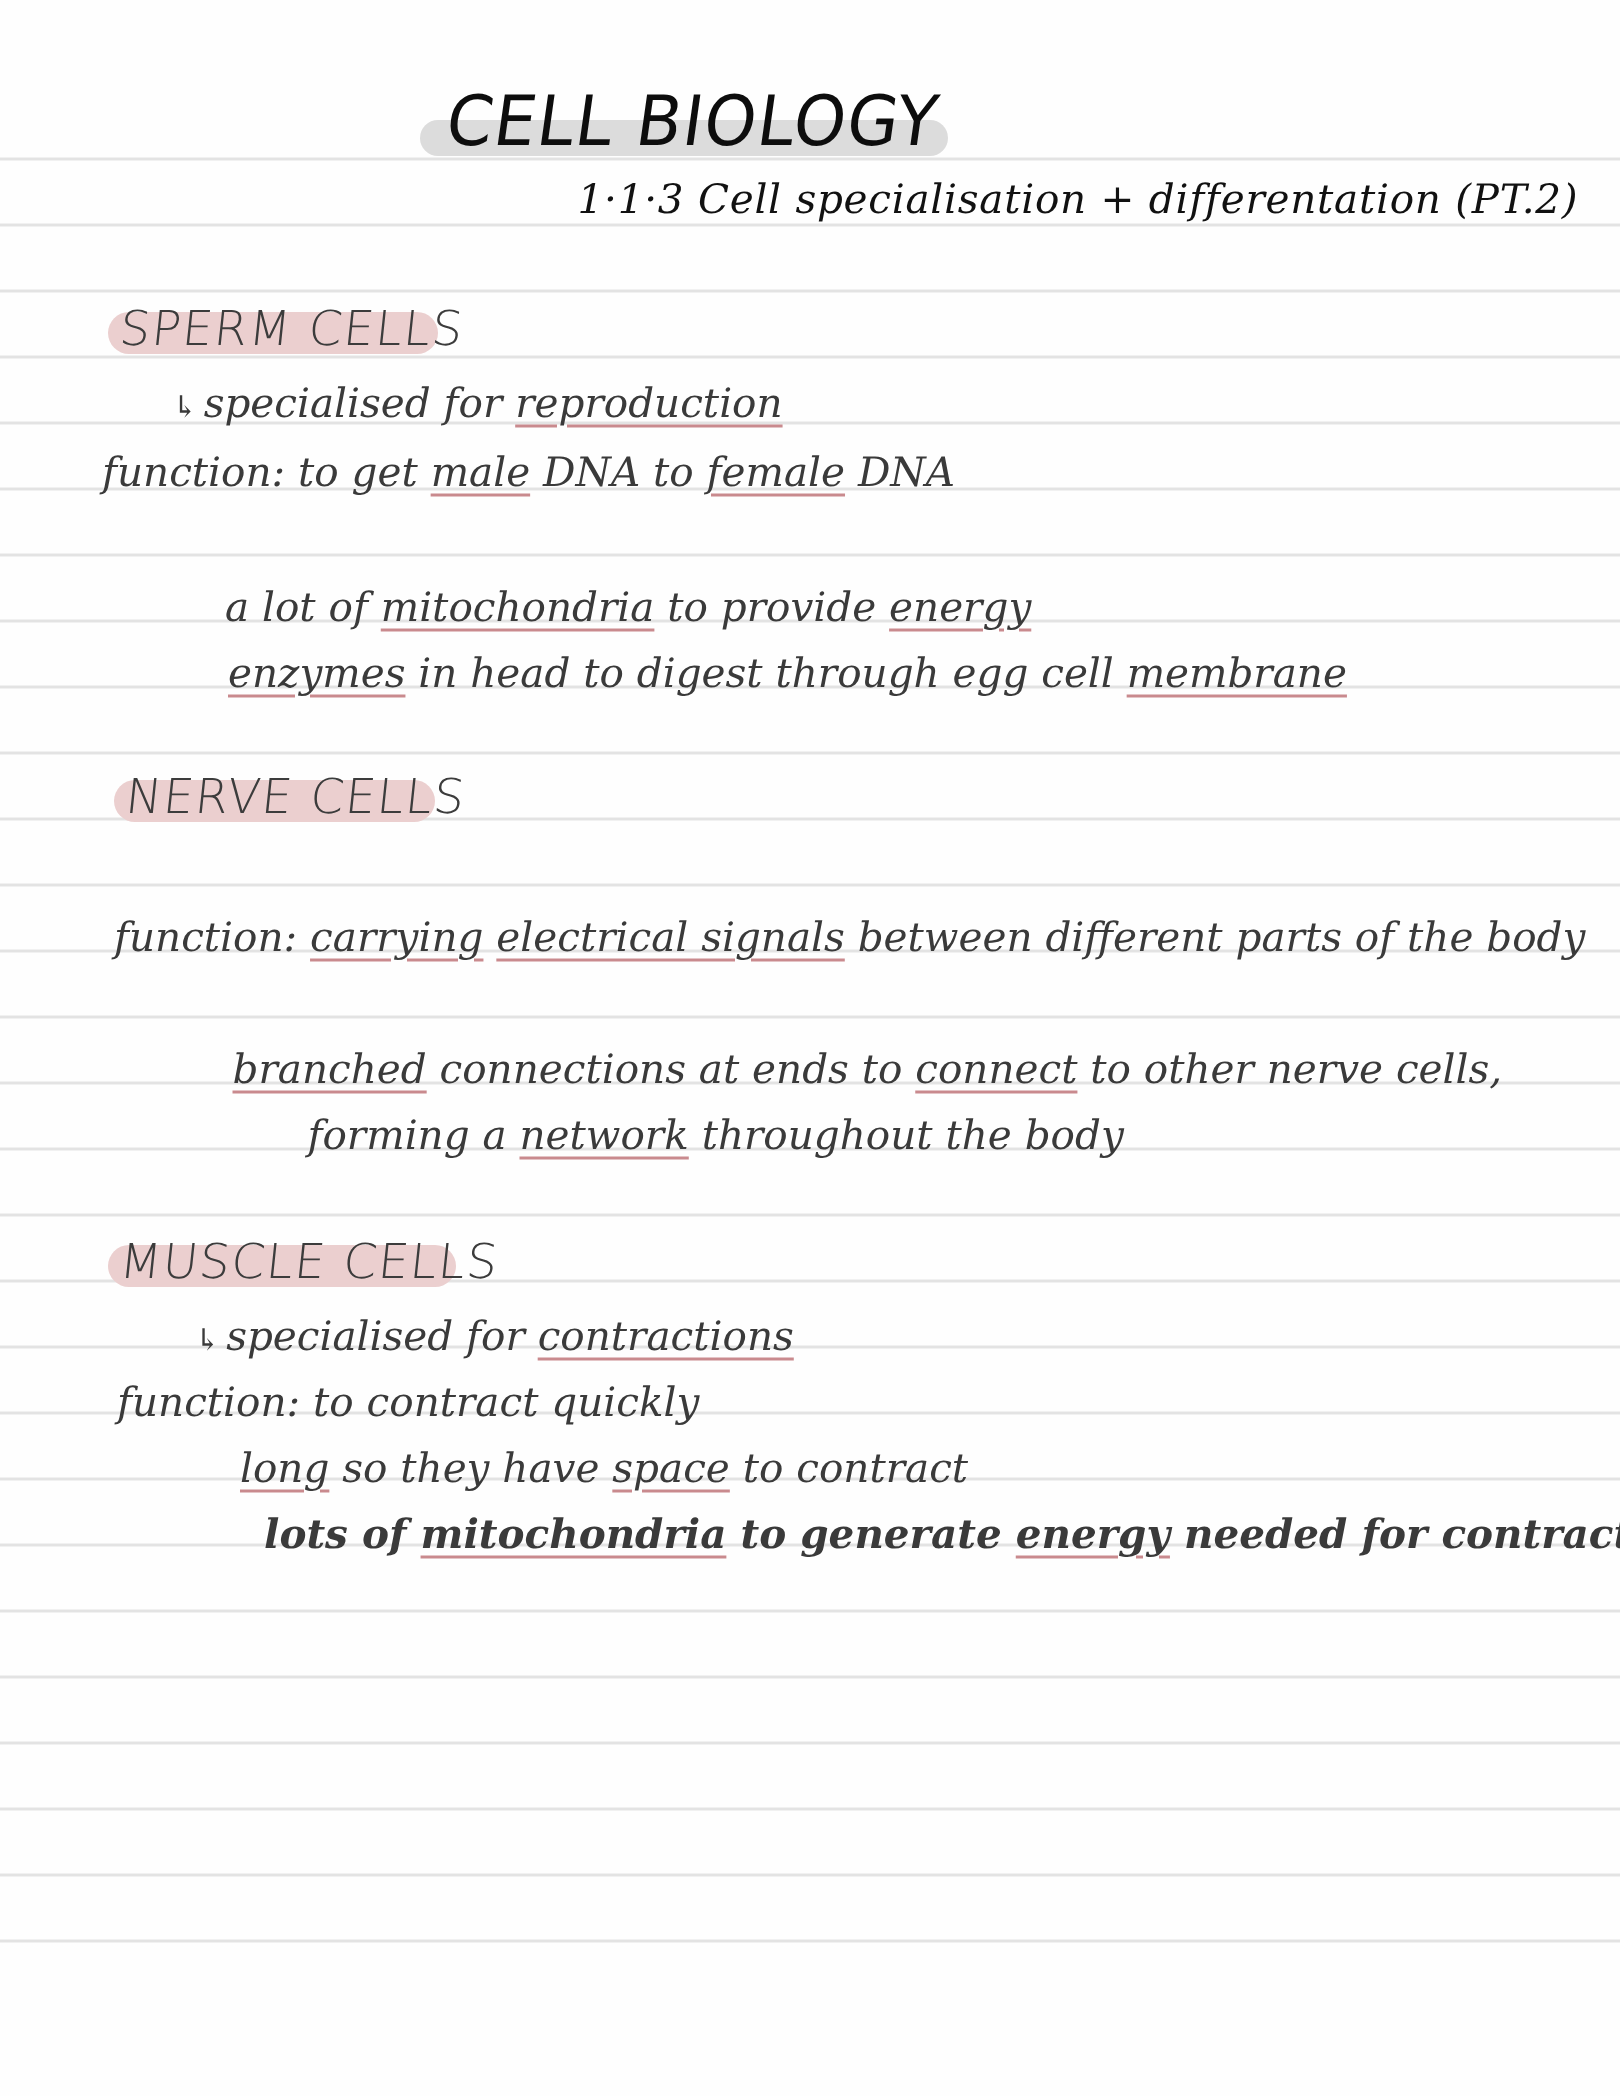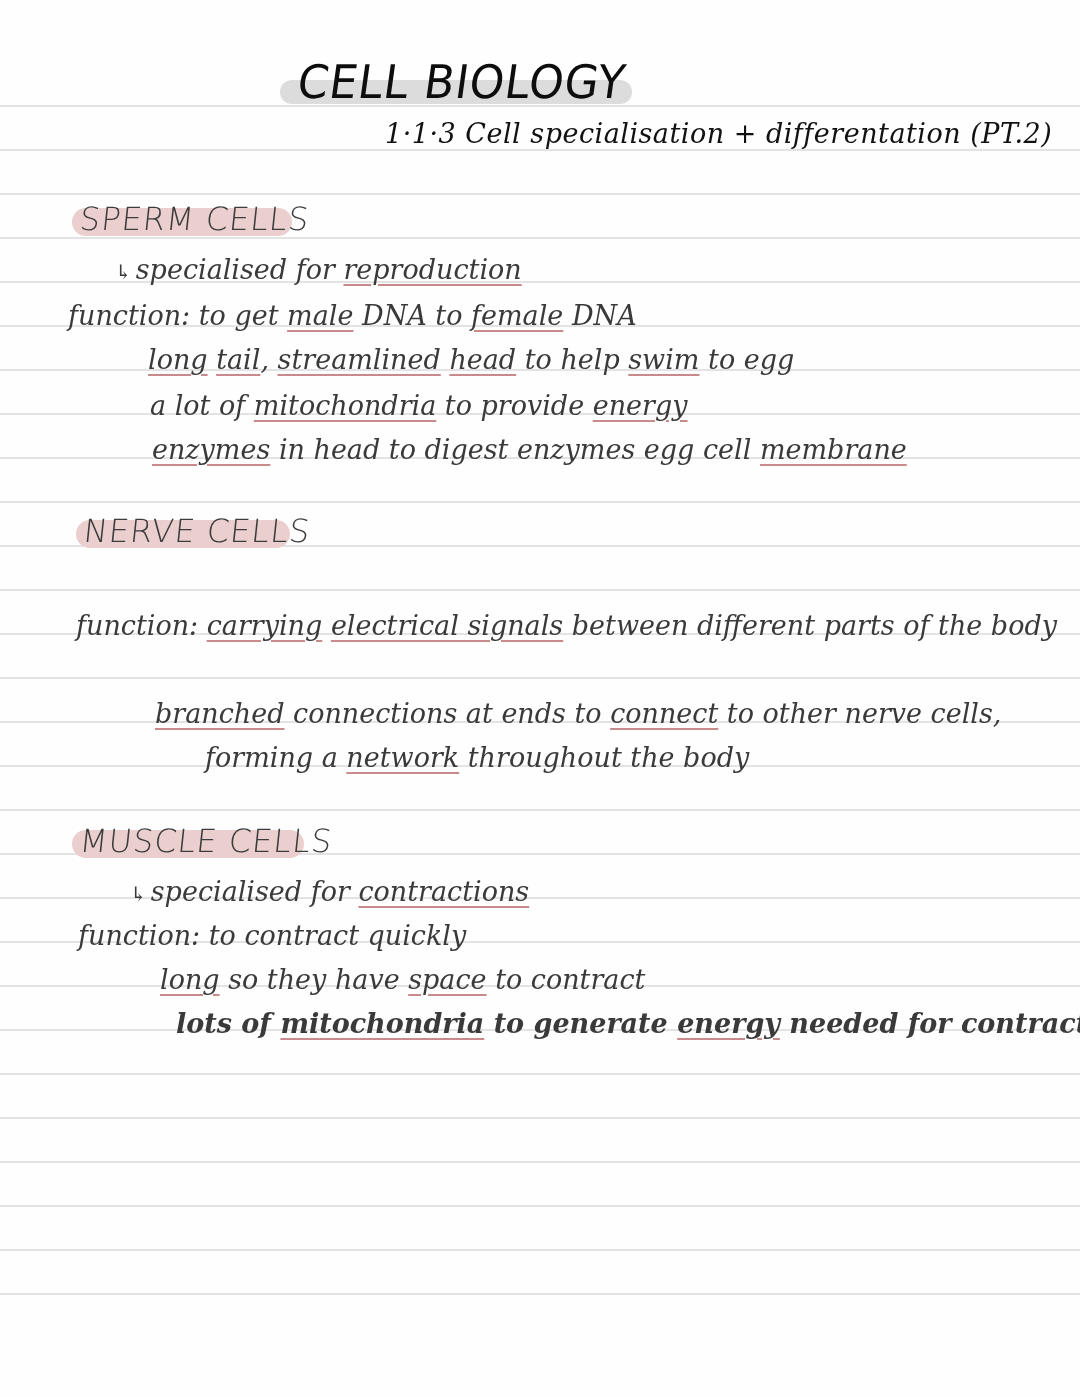--- a/index.html
+++ b/index.html
@@ -156,23 +156,22 @@
   <div class="subtitle">1·1·3 Cell specialisation + differentation (PT.2)</div>
 
   <div class="section-header" style="left:72px; top:200px;">
     <div class="section-pill" style="width:220px;"></div>
     <div class="section-label">SPERM CELLS</div>
   </div>
   <div class="line" style="left:115px; top:252px;">
     <span class="arrow">↳</span><span>specialised for </span><span class="u">reproduction</span>
   </div>
   <div class="line parts" style="left:68px; top:298px;"><span>function: to get </span><span class="u">male</span><span> DNA to </span><span class="u">female</span><span> DNA</span></div>
-  <div class="line parts" style="left:148px; top:342px;"><span class="u">long</span><span> </span><span class="u">tail</span><span>, </span><span class="u">streamlined</span><span> </span><span class="u">head</span><span> to help </span><span class="u">swim</span><span> to egg</span></div>
   <div class="line parts" style="left:150px; top:388px;"><span>a lot of </span><span class="u">mitochondria</span><span> to provide </span><span class="u">energy</span></div>
-  <div class="line parts" style="left:152px; top:432px;"><span class="u">enzymes</span><span> in head to digest enzymes egg cell </span><span class="u">membrane</span></div>
+  <div class="line parts" style="left:152px; top:432px;"><span class="u">enzymes</span><span> in head to digest through egg cell </span><span class="u">membrane</span></div>
 
   <div class="section-header" style="left:76px; top:512px;">
     <div class="section-pill" style="width:214px;"></div>
     <div class="section-label">NERVE CELLS</div>
   </div>
   <div class="line parts" style="left:76px; top:608px;"><span>function: </span><span class="u">carrying</span><span> </span><span class="u">electrical signals</span><span> between different parts of the body</span></div>
   <div class="line parts" style="left:155px; top:696px;"><span class="u">branched</span><span> connections at ends to </span><span class="u">connect</span><span> to other nerve cells,</span></div>
   <div class="line parts" style="left:205px; top:740px;"><span>forming a </span><span class="u">network</span><span> throughout the body</span></div>
 
   <div class="section-header" style="left:72px; top:822px;">

